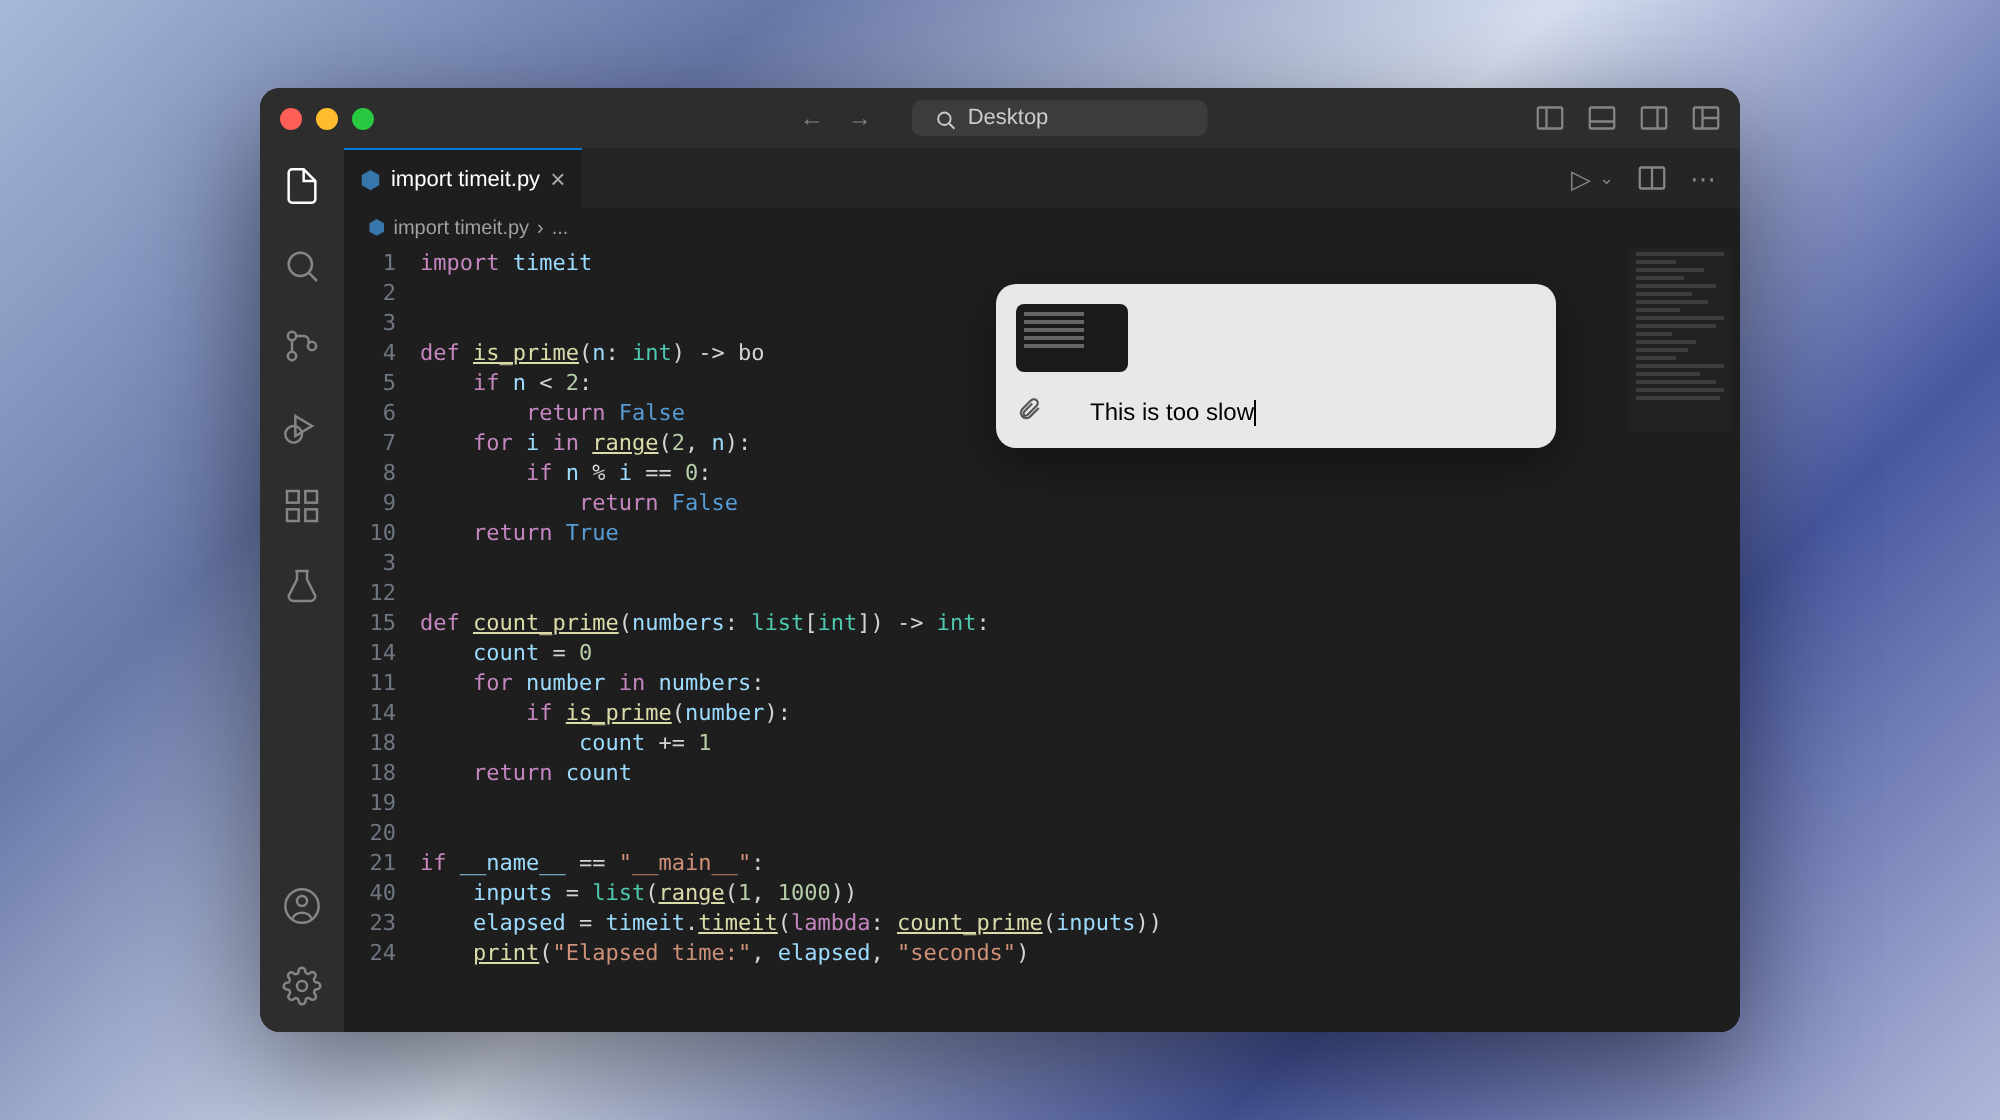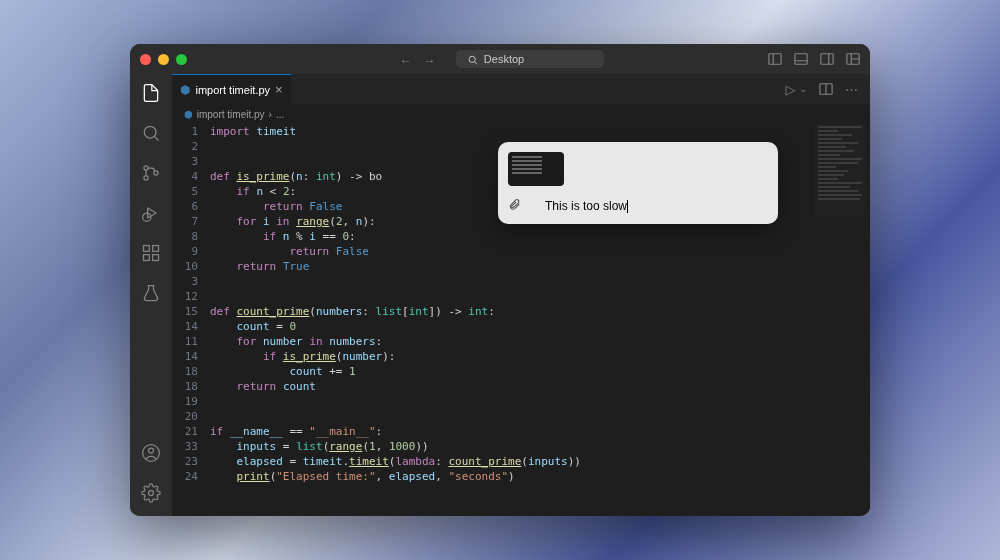--- a/index.html
+++ b/index.html
@@ -355,21 +355,21 @@
             <div>12</div>
             <div>15</div>
             <div>14</div>
             <div>11</div>
             <div>14</div>
             <div>18</div>
             <div>18</div>
             <div>19</div>
             <div>20</div>
             <div>21</div>
-            <div>33</div>
+            <div>40</div>
             <div>23</div>
             <div>24</div>
           </div>
         <div class="code-content" id="code"><div><span class="kw">import</span> <span class="var">timeit</span></div><div>&nbsp;</div><div>&nbsp;</div><div><span class="kw">def</span> <span class="fn">is_prime</span>(<span class="var">n</span>: <span class="type">int</span>) -&gt; bo</div><div>    <span class="kw">if</span> <span class="var">n</span> &lt; <span class="num">2</span>:</div><div>        <span class="kw">return</span> <span class="const">False</span></div><div>    <span class="kw">for</span> <span class="var">i</span> <span class="kw">in</span> <span class="fn">range</span>(<span class="num">2</span>, <span class="var">n</span>):</div><div>        <span class="kw">if</span> <span class="var">n</span> % <span class="var">i</span> == <span class="num">0</span>:</div><div>            <span class="kw">return</span> <span class="const">False</span></div><div>    <span class="kw">return</span> <span class="const">True</span></div><div>&nbsp;</div><div>&nbsp;</div><div><span class="kw">def</span> <span class="fn">count_prime</span>(<span class="var">numbers</span>: <span class="type">list</span>[<span class="type">int</span>]) -&gt; <span class="type">int</span>:</div><div>    <span class="var">count</span> = <span class="num">0</span></div><div>    <span class="kw">for</span> <span class="var">number</span> <span class="kw">in</span> <span class="var">numbers</span>:</div><div>        <span class="kw">if</span> <span class="fn">is_prime</span>(<span class="var">number</span>):</div><div>            <span class="var">count</span> += <span class="num">1</span></div><div>    <span class="kw">return</span> <span class="var">count</span></div><div>&nbsp;</div><div>&nbsp;</div><div><span class="kw">if</span> <span class="var">__name__</span> == <span class="str">"__main__"</span>:</div><div>    <span class="var">inputs</span> = <span class="type">list</span>(<span class="fn">range</span>(<span class="num">1</span>, <span class="num">1000</span>))</div><div>    <span class="var">elapsed</span> = <span class="var">timeit</span>.<span class="fn">timeit</span>(<span class="kw">lambda</span>: <span class="fn">count_prime</span>(<span class="var">inputs</span>))</div><div>    <span class="fn">print</span>(<span class="str">"Elapsed time:"</span>, <span class="var">elapsed</span>, <span class="str">"seconds"</span>)</div></div>
       </div>
       <div class="minimap">
         <div class="mline"></div>
           <div class="mline" style="width:20px"></div>
           <div class="mline" style="width:34px"></div>
         <div class="mline" style="width:24px"></div>

